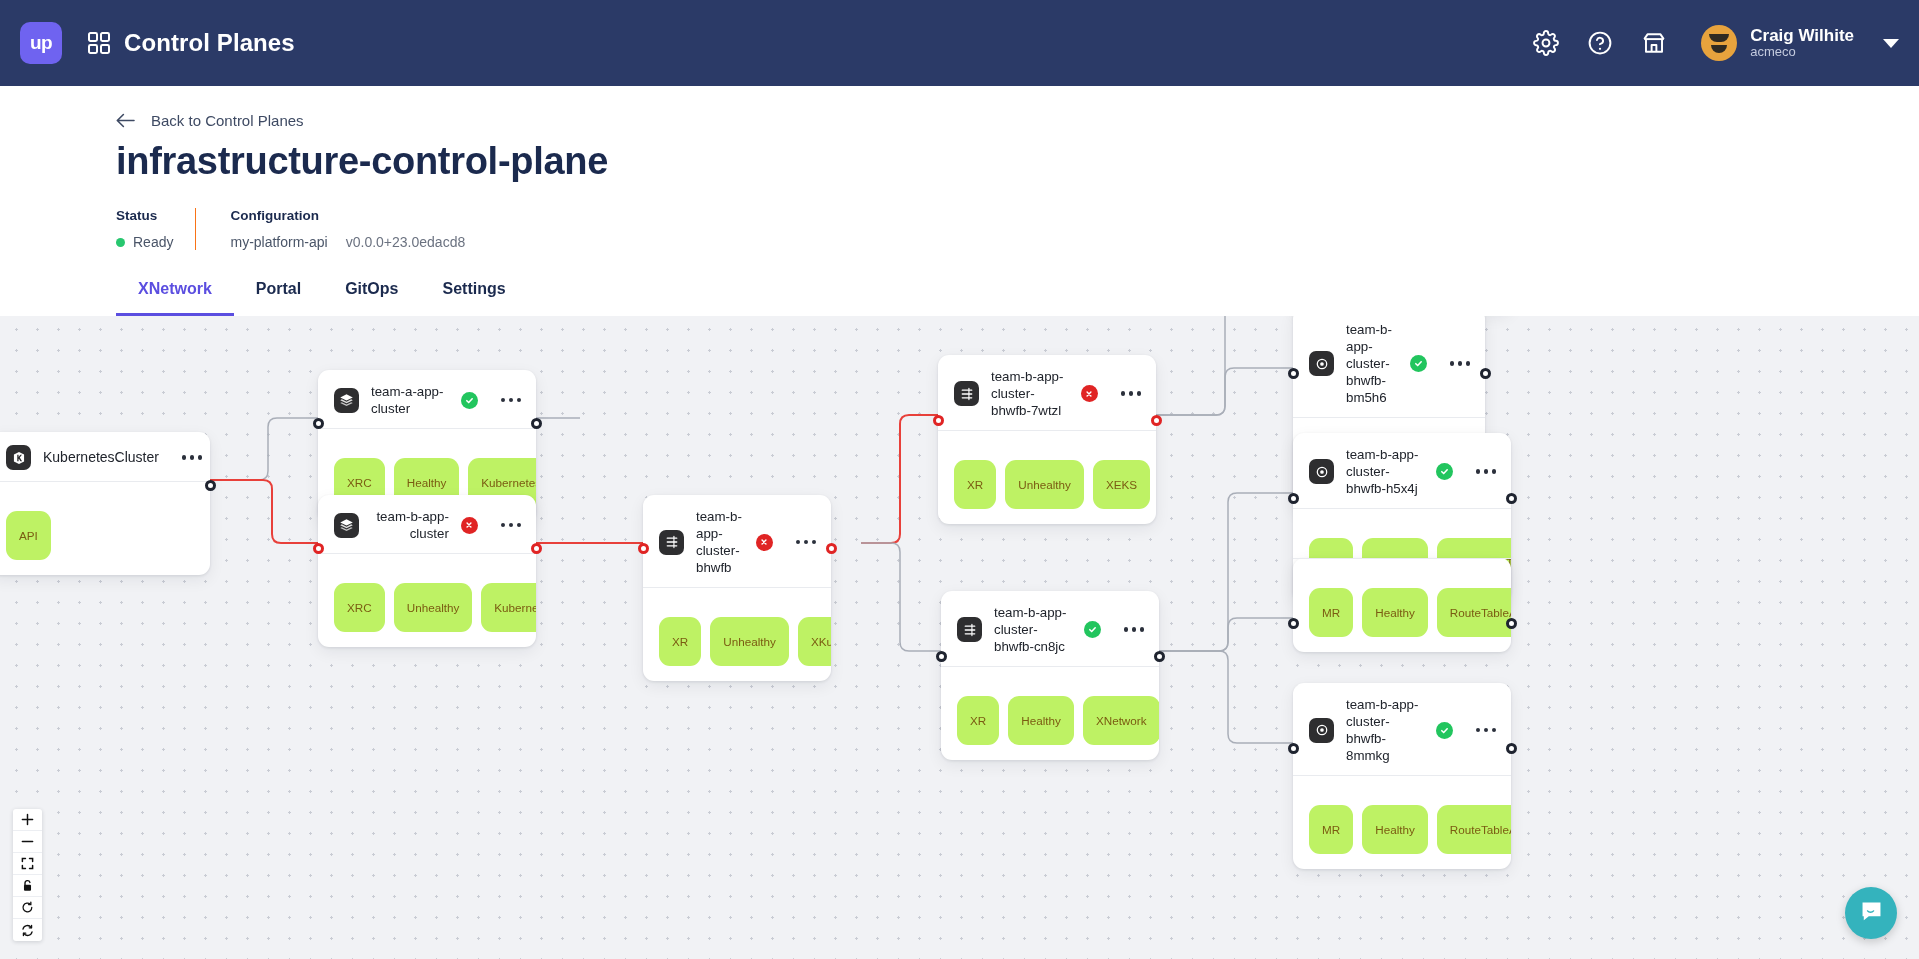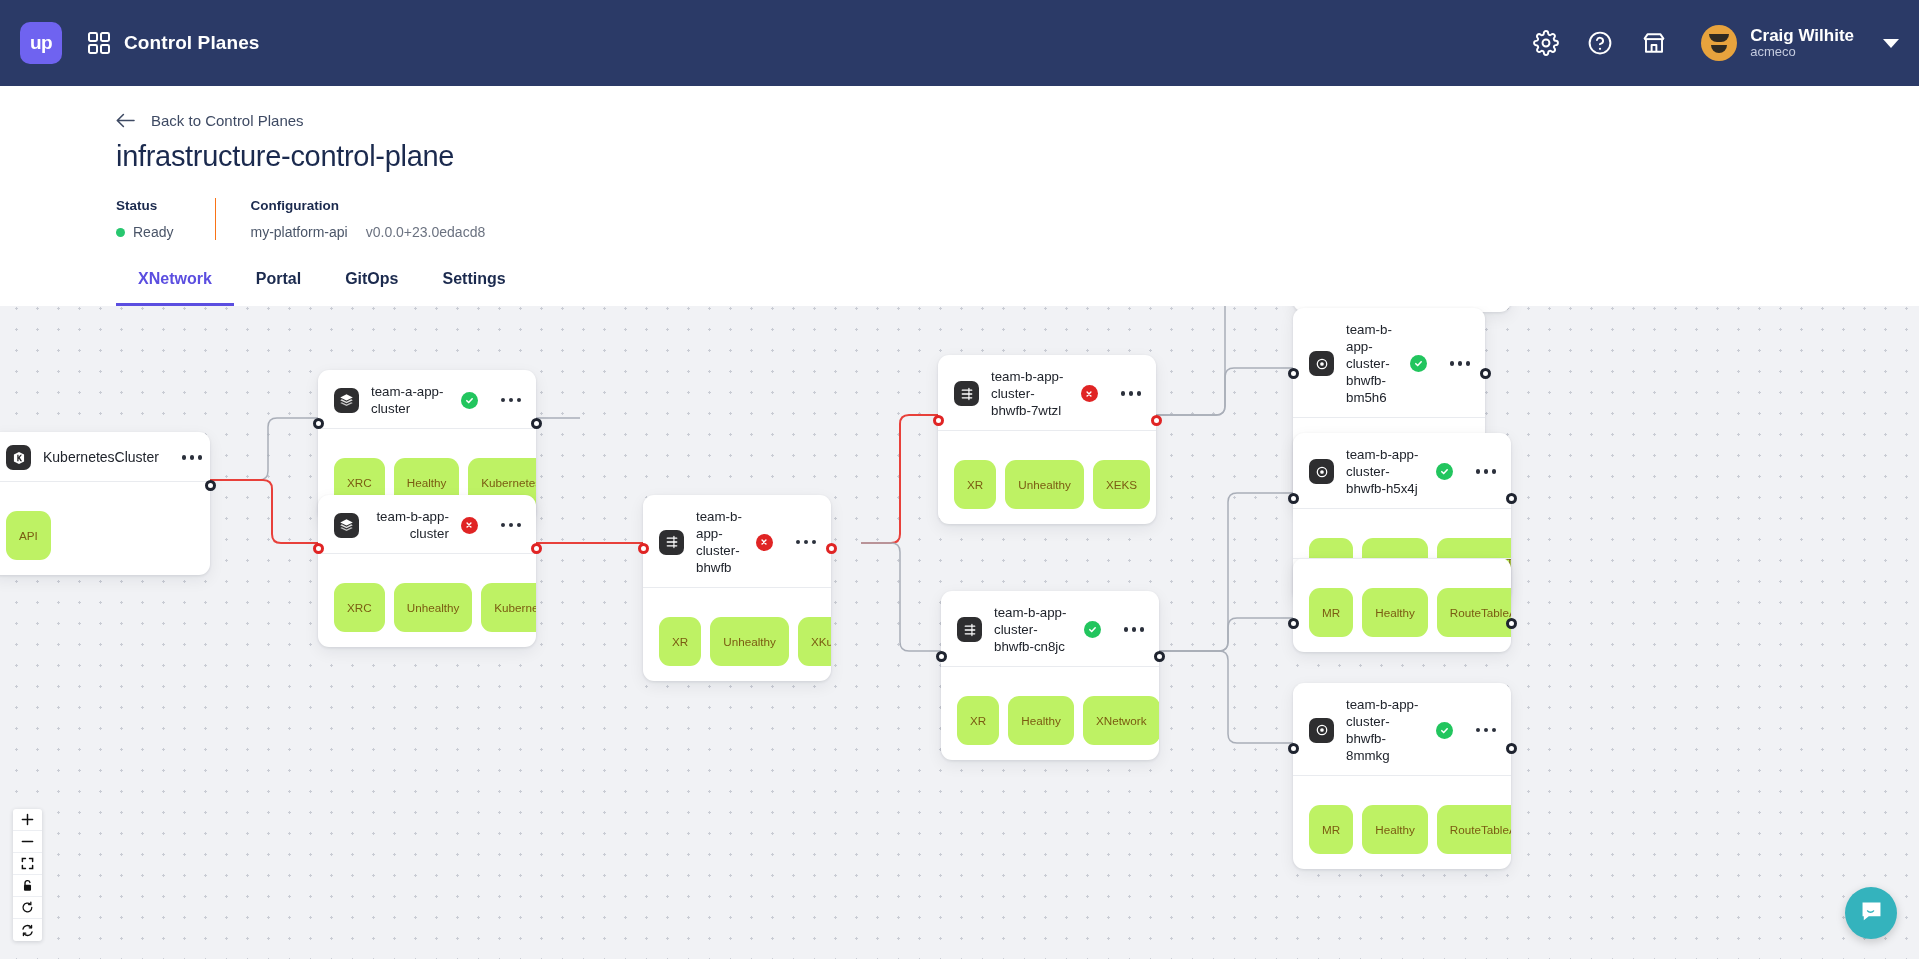--- a/index.html
+++ b/index.html
@@ -17,21 +17,21 @@
   }
   .brand-logo {
     width: 42px; height: 42px; border-radius: 10px;
     background: #6f63f0; color: #fff;
     display: flex; align-items: center; justify-content: center;
     font-size: 19px; font-weight: 700; letter-spacing: -0.5px;
     margin-right: 26px; flex: none;
   }
   .nav-section { display: flex; align-items: center; gap: 14px; }
   .grid-icon { width: 22px; height: 22px; flex: none; }
-  .nav-title { color: #fff; font-size: 19px; font-weight: 700; letter-spacing: .1px; }
+  .nav-title { color: #fff; font-size: 24px; font-weight: 700; letter-spacing: .1px; }
   .nav-spacer { flex: 1 1 auto; }
   .nav-icons { display: flex; align-items: center; gap: 28px; margin-right: 34px; }
   .nav-ic { width: 26px; height: 26px; cursor: pointer; display:block; }
   .user-block { display: flex; align-items: center; gap: 13px; cursor: pointer; }
   .avatar {
     width: 36px; height: 36px; border-radius: 50%;
     background: #e8a33d; position: relative; overflow: hidden; flex: none;
   }
   .avatar::before {
     content:""; position:absolute; left:8px; top:9px; width:20px; height:8px;
@@ -50,25 +50,25 @@
   }
 
   
   #pagehead { background:#fff; padding: 26px 0 0 116px; position:relative; z-index:40; }
   .backlink {
     display:flex; align-items:center; gap:16px;
     color:#3e4a63; font-size:15px; cursor:pointer; width:max-content;
   }
   .back-arrow { width:19px; height:15px; flex:none; }
   h1.page-title {
-    font-size: 29px; font-weight: 400; color:#1b2a4e;
+    font-size: 38px; font-weight: 700; color:#1b2a4e;
     margin-top: 11px; letter-spacing: -0.3px;
   }
   .meta-row { display:flex; margin-top: 25px; }
-  .meta-col { padding-right: 42px; }
+  .meta-col { padding-right: 22px; }
   .meta-col + .meta-col { border-left: 1px solid #f97316; padding-left: 34px; }
   .meta-label { font-size:13.5px; font-weight:700; color:#1b2a4e; }
   .meta-value { font-size:14px; color:#4a5568; margin-top:11px; display:flex; align-items:center; gap:8px; }
   .dot-ready { width:9px;height:9px;border-radius:50%;background:#28c76f; flex:none;}
   .cfg-ver { color:#6b7280; margin-left:10px; }
 
   
   .tabs { display:flex; gap:0; margin-top: 24px; }
   .tab {
     font-size:16px; font-weight:700; color:#1b2a4e; padding: 6px 22px 15px 22px;

